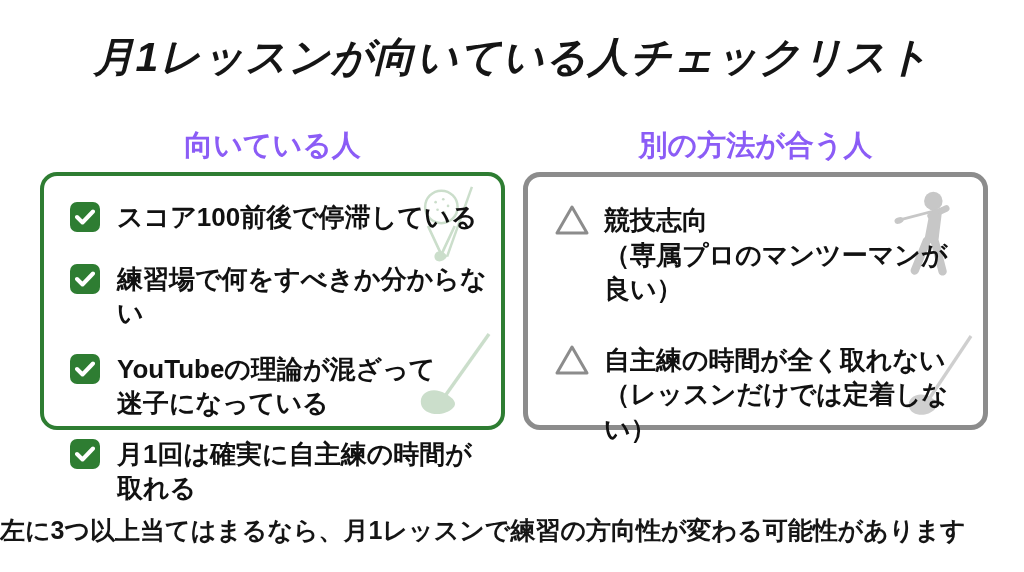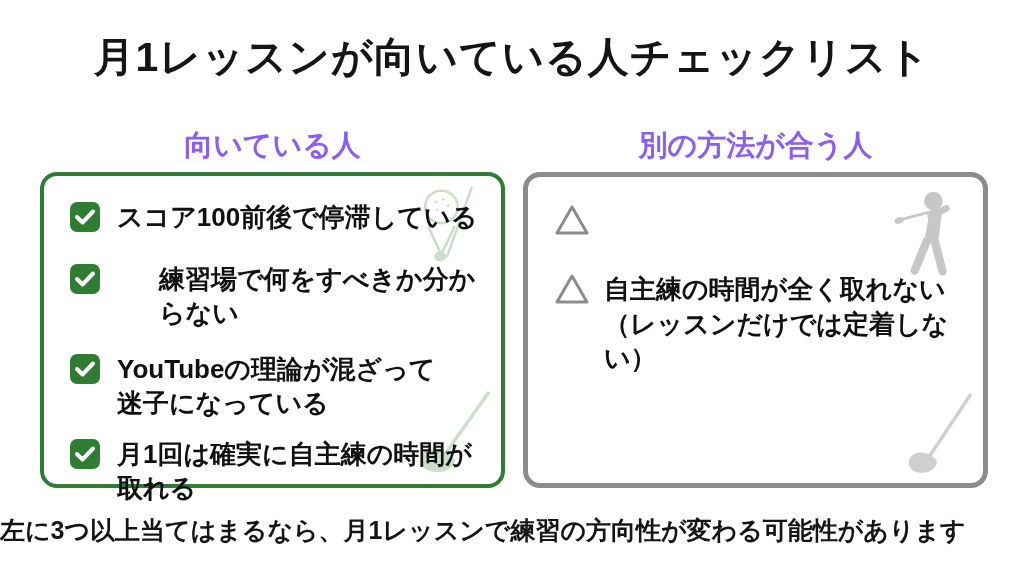--- a/index.html
+++ b/index.html
@@ -7,43 +7,43 @@
     width:1024px;height:572px;position:relative;overflow:hidden;
     background:#ffffff;
     font-family:"Liberation Sans","DejaVu Sans",sans-serif;
     color:#111111;
   }
   .stage{position:absolute;inset:0;}
 
   .page-title{
     position:absolute;top:30px;left:0;width:1024px;
     margin:0;text-align:center;
-    font-size:41px;font-weight:800;letter-spacing:1px;color:#151515;
+    font-size:41px;font-weight:800;letter-spacing:1px;color:#151515;font-style:italic;
   }
 
   .col-header{
     position:absolute;margin:0;text-align:center;
     font-size:29px;font-weight:800;color:#8b5cf6;
   }
   .col-header.left{top:126px;left:40px;width:465px;}
   .col-header.right{top:126px;left:523px;width:465px;}
 
   .box{
-    position:absolute;top:172px;height:316px;box-sizing:border-box;
+    position:absolute;top:172px;height:258px;box-sizing:border-box;
     border-radius:17px;background:#ffffff;
   }
   .box.green{left:40px;width:465px;border:4px solid #2e7d32;padding:24px 14px 14px 24px;}
   .box.gray{left:523px;width:465px;border:5px solid #8c8c8c;padding:26px 12px 14px 22px;}
 
   .item{
     position:relative;z-index:1;
     display:flex;align-items:flex-start;
   }
   .box.green .item-1{margin-bottom:27px;}
-  .box.green .item-2{margin-bottom:21px;gap:42px;}
+  .box.green .item-2{margin-bottom:21px;}
   .box.green .item-3{margin-bottom:16px;}
   .box.gray  .item-1{margin-bottom:33px;}
   .box.gray  .item-2{margin-bottom:36px;}
 
   .check-marker{
     flex:0 0 auto;width:30px;height:30px;margin:2px 17px 0 2px;
     background:#2e7d32;border-radius:7px;
     display:flex;align-items:center;justify-content:center;
   }
   .tri-marker{
@@ -169,20 +169,24 @@
       </svg>
     </span>
 
 
     <div class="item item-2">
       <span class="tri-marker">
         <svg width="36" height="32" viewBox="0 0 36 32" fill="none">
           <path d="M18 3 L33 29 L3 29 Z" stroke="#8c8c8c" stroke-width="3" stroke-linejoin="round" fill="none"></path>
         </svg>
       </span>
+      <p class="item-text">
+        <span class="line">競技志向</span>
+          <span class="line">（専属プロのマンツーマンが良い）</span>
+      </p>
     </div>
 
     <div class="item item-3">
       <span class="tri-marker">
         <svg width="36" height="32" viewBox="0 0 36 32" fill="none">
           <path d="M18 3 L33 29 L3 29 Z" stroke="#8c8c8c" stroke-width="3" stroke-linejoin="round" fill="none"></path>
         </svg>
       </span>
       <p class="item-text">
         <span class="line">自主練の時間が全く取れない</span>

